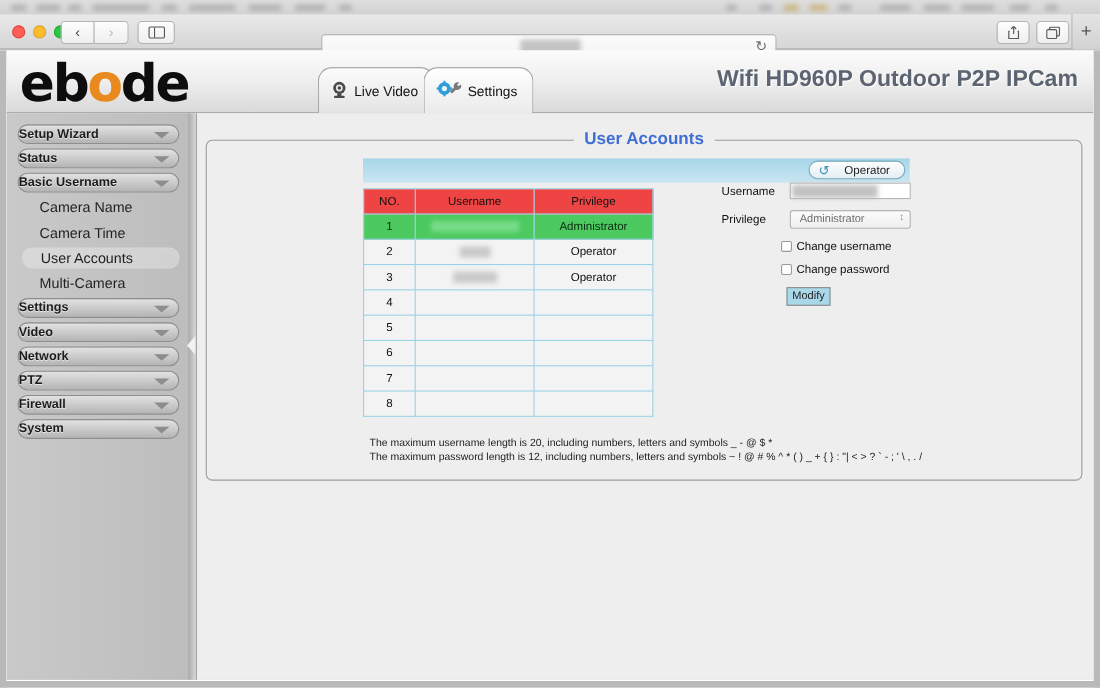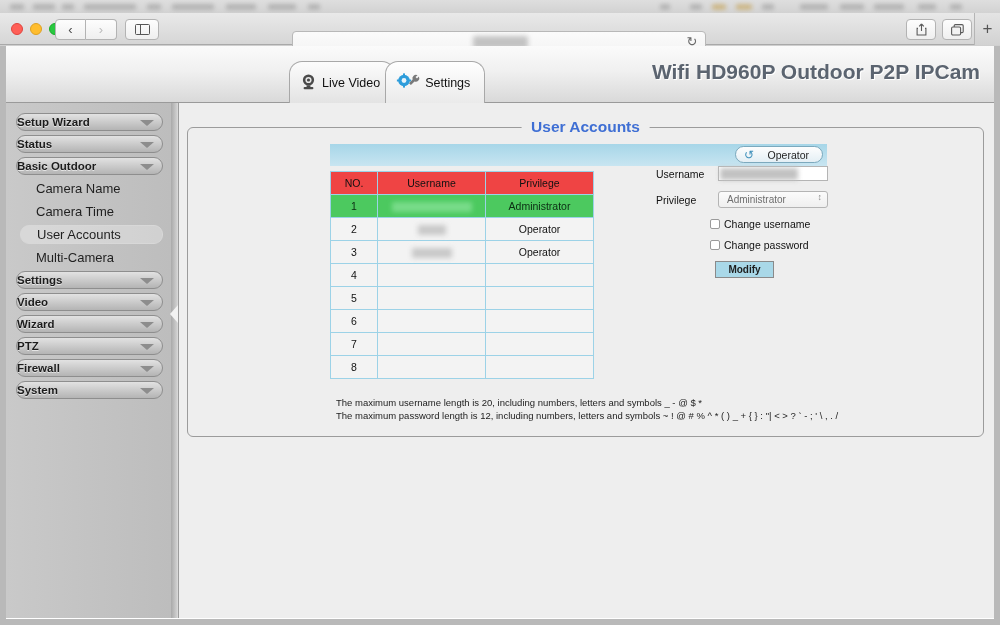--- a/index.html
+++ b/index.html
@@ -250,24 +250,24 @@
     position: absolute; right: 5px; top: 2px;
     font-size: 9px; line-height: 6px; color: #8a8a8a;
   }
   .chk-row { display: flex; align-items: center; gap: 4px; margin: 0 0 9px 54px; }
   .chk {
     width: 10px; height: 10px; background: #fff;
     border: 1px solid #9a9a9a; border-radius: 2px;
   }
   .modify-btn {
     margin: 10px 0 0 59px;
-    width: 59px; height: 17px;
+    width: 40px; height: 17px;
     background: #a9d8e8; border: 1px solid #8a8a8a;
     font-size: 10px; color: #1d1d1d;
-    display: flex; align-items: center; justify-content: center; font-weight: bold;
+    display: flex; align-items: center; justify-content: center;
   }
 
   .notes {
     position: absolute; left: 148px; bottom: 14px;
     font-size: 9.5px; color: #1c1c1c; line-height: 13px;
     white-space: nowrap;
   }
 </style>
 </head>
 <body>
@@ -332,20 +332,21 @@
       </div>
     </div>
 
     <div class="plusbtn">+</div>
   </div>
 
   <div class="page">
     <div class="page-inner">
 
       <div class="header">
+        <div class="logo"><span>eb</span><span class="o">o</span><span>de</span></div>
 
         <div class="tabs">
           <div class="tab live">
             <span>
               <svg width="17" height="17" viewBox="0 0 17 17">
                 <circle cx="8.5" cy="7" r="5.6" fill="#4a4a4a"></circle>
                 <circle cx="8.5" cy="7" r="3.1" fill="#e8e8e8"></circle>
                 <circle cx="8.5" cy="7" r="1.6" fill="#4a4a4a"></circle>
                 <rect x="6.6" y="12.3" width="3.8" height="2" fill="#4a4a4a"></rect>
                 <rect x="3.6" y="14" width="9.8" height="2.2" rx="1" fill="#4a4a4a"></rect>
@@ -378,21 +379,21 @@
           <div class="menu">
             <div class="menu-top">
               <span>Setup Wizard</span>
               <span class="caret"></span>
             </div>
             <div class="menu-top">
               <span>Status</span>
               <span class="caret"></span>
             </div>
             <div class="menu-top">
-              <span>Basic Outdoor</span>
+              <span>Basic Username</span>
               <span class="caret"></span>
             </div>
             <div class="menu-sub">
               <span>Camera Name</span>
             </div>
             <div class="menu-sub">
               <span>Camera Time</span>
             </div>
             <div class="menu-sub active">
               <span>User Accounts</span>
@@ -402,21 +403,21 @@
             </div>
             <div class="menu-top">
               <span>Settings</span>
               <span class="caret"></span>
             </div>
             <div class="menu-top">
               <span>Video</span>
               <span class="caret"></span>
             </div>
             <div class="menu-top">
-              <span>Wizard</span>
+              <span>Network</span>
               <span class="caret"></span>
             </div>
             <div class="menu-top">
               <span>PTZ</span>
               <span class="caret"></span>
             </div>
             <div class="menu-top">
               <span>Firewall</span>
               <span class="caret"></span>
             </div>

